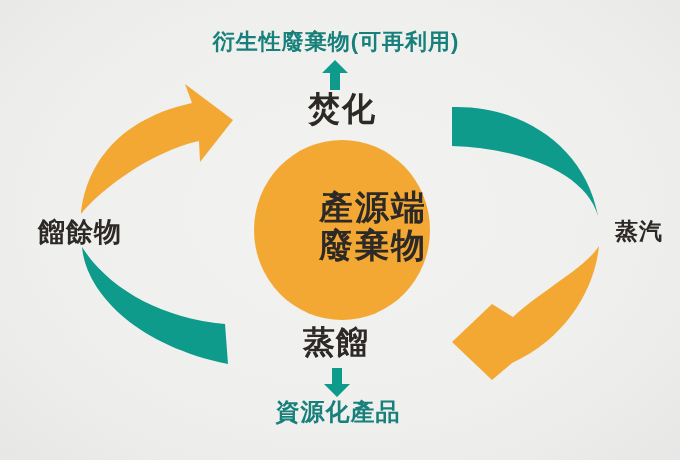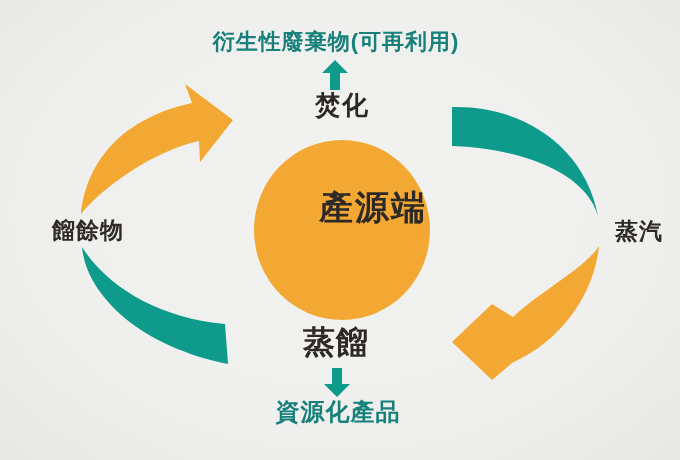--- a/index.html
+++ b/index.html
@@ -20,22 +20,22 @@
     position: absolute;
     transform: translateX(-50%);
     white-space: nowrap;
     font-weight: bold;
     line-height: 1;
     letter-spacing: 1px;
   }
   .teal-text { color: #18807b; }
   .dark-text { color: #2d2926; }
   .lbl-top-output   { left: 336px; top: 31px;  font-size: 22px; }
-  .lbl-incineration { left: 342px; top: 92px;  font-size: 26px; }
-  .lbl-residue      { left: 88px;  top: 219px; font-size: 23px; }
+  .lbl-incineration { left: 342px; top: 92px;  font-size: 33px; }
+  .lbl-residue      { left: 80px;  top: 219px; font-size: 27px; }
   .lbl-steam        { left: 604px; top: 220px; font-size: 23px; margin-left: 35px; }
   .lbl-distillation { left: 336px; top: 326px; font-size: 32px; }
   .lbl-bottom-output{ left: 338px; top: 402px; font-size: 24px; font-family: Liberation Mono, monospace; }
   .circle-label {
     position: absolute;
     left: 336px; top: 188px;
     transform: translateX(-50%);
     font-size: 34px;
     font-weight: bold;
     line-height: 38px;
@@ -84,20 +84,21 @@
 
     <ellipse cx="342" cy="230" rx="88" ry="90" fill="#f3a833"></ellipse>
   </svg>
 
   <div class="label teal-text lbl-top-output">衍生性廢棄物(可再利用)</div>
 
   <div class="label dark-text lbl-incineration">焚化</div>
 
   <div class="circle-label">
     <div>產源端</div>
+    <div>廢棄物</div>
   </div>
 
   <div class="label dark-text lbl-residue">餾餘物</div>
 
   <div class="label dark-text lbl-steam">蒸汽</div>
 
   <div class="label dark-text lbl-distillation">蒸餾</div>
 
   <div class="label teal-text lbl-bottom-output">資源化產品</div>
 

